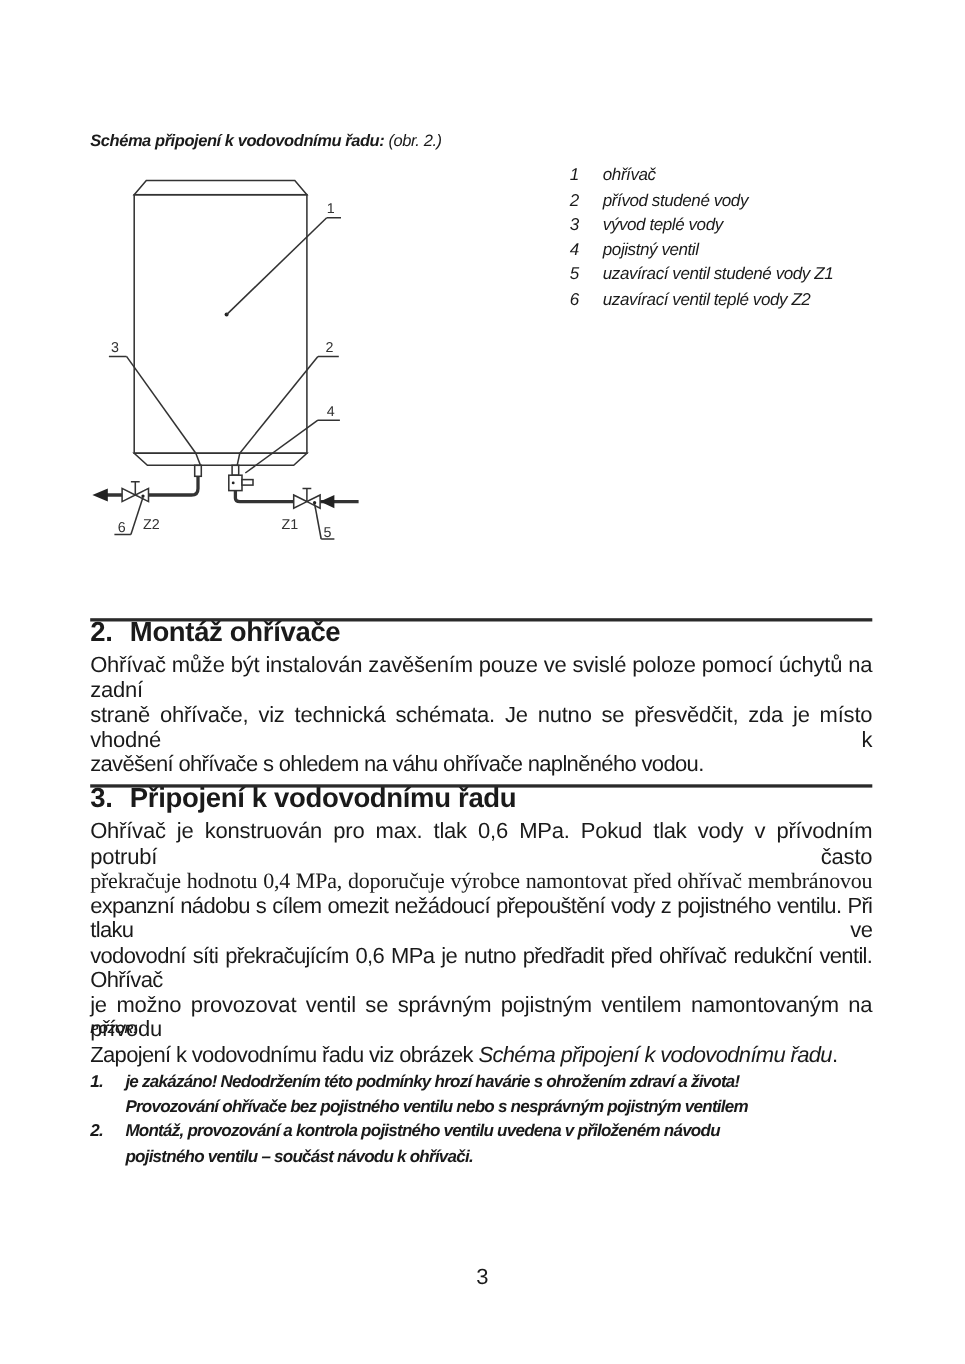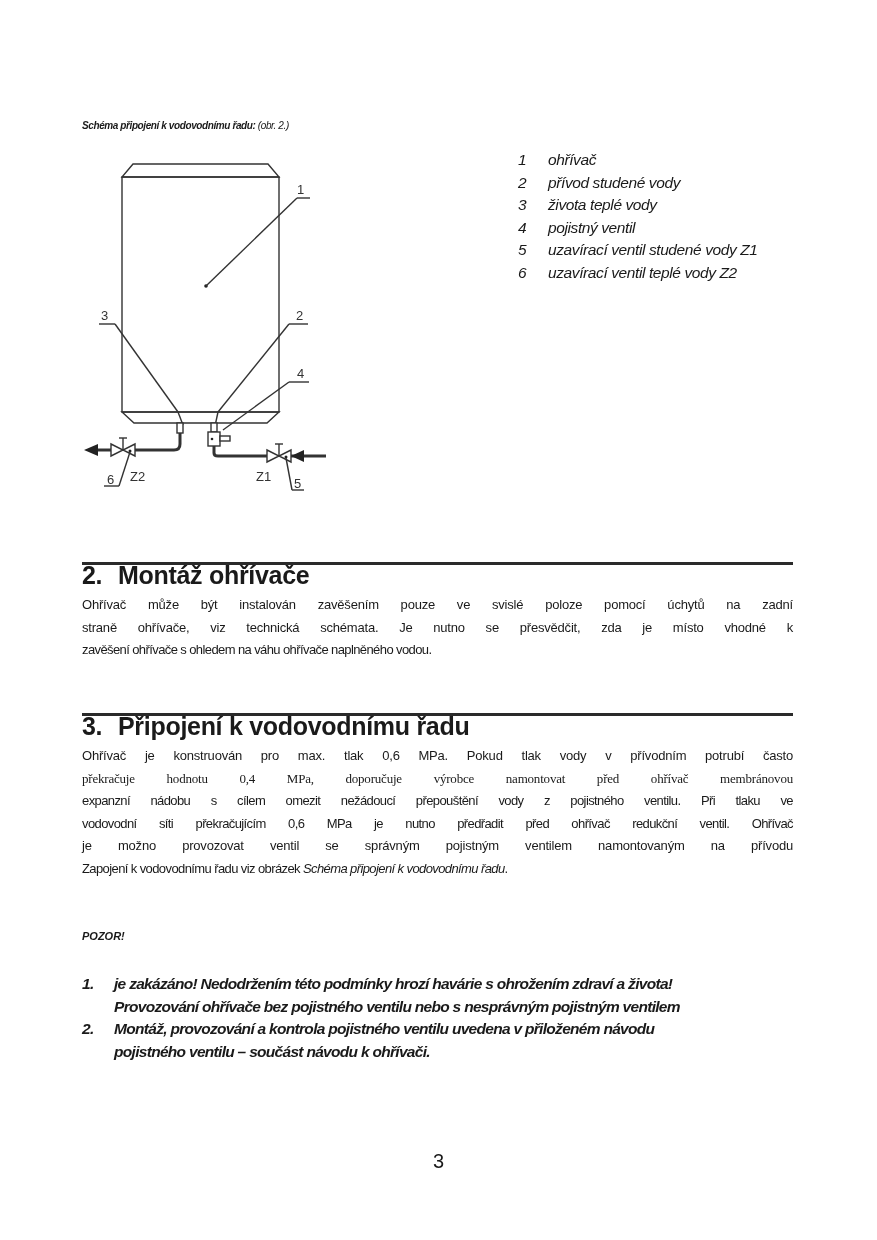--- a/index.html
+++ b/index.html
@@ -1,28 +1,28 @@
 <!DOCTYPE html>
 <html><head>
 <meta charset="utf-8">
 <style>
   html, body { margin: 0; padding: 0; background: #ffffff; }
   body { width: 877px; height: 1240px; position: relative; overflow: hidden;
          font-family: "Liberation Sans", "DejaVu Sans", sans-serif; color: #1a1a1a; }
   .abs { position: absolute; }
-  .caption { left: 82px; top: 120px; font-size: 10px; font-style: italic; letter-spacing: -0.4px; }
+  .caption { left: 82px; top: 120px; font-size: 15px; font-style: italic; letter-spacing: -0.4px; }
   .caption b { font-weight: bold; }
   .legend { left: 518px; top: 149px; font-size: 15.5px; font-style: italic; line-height: 22.5px; letter-spacing: -0.4px; }
   .legend .row { display: flex; }
   .legend .num { width: 30px; }
   .diagram { left: 78px; top: 150px; width: 260px; height: 350px; }
   .h2 { left: 82px; font-size: 25px; font-weight: bold; letter-spacing: -0.3px; margin-top: 33px; }
   .h2 .n { display: inline-block; width: 36px; }
   .rule { left: 82px; width: 711px; height: 3px; background: #2a2a2a; }
-  .para { left: 82px; width: 711px; font-size: 13px; line-height: 22.5px; text-align: justify; letter-spacing: -0.2px; }
+  .para { left: 82px; width: 711px; font-size: 20px; line-height: 22.5px; text-align: justify; letter-spacing: -0.2px; }
   .para .tight { letter-spacing: -0.6px; }
   .para i { font-style: italic; }
   .warn-title { left: 82px; top: 930px; font-size: 11px; font-weight: bold; font-style: italic; }
   .warn-list { left: 82px; top: 973px; width: 720px; font-size: 15.5px; font-weight: bold; font-style: italic; line-height: 22.5px; letter-spacing: -0.7px; }
   .warn-list .item { display: flex; }
   .warn-list .num { width: 32px; flex: none; }
   .pagenum { left: 0; width: 877px; top: 1150px; text-align: center; font-size: 20px; }
 </style>
 </head>
 <body>
@@ -108,21 +108,21 @@
   <div class="row">
       <span class="num">1</span>
       <span>ohřívač</span>
     </div>
   <div class="row">
       <span class="num">2</span>
       <span>přívod studené vody</span>
     </div>
   <div class="row">
       <span class="num">3</span>
-      <span>života teplé vody</span>
+      <span>vývod teplé vody</span>
     </div>
   <div class="row">
       <span class="num">4</span>
       <span>pojistný ventil</span>
     </div>
   <div class="row">
       <span class="num">5</span>
       <span>uzavírací ventil studené vody Z1</span>
     </div>
   <div class="row">

